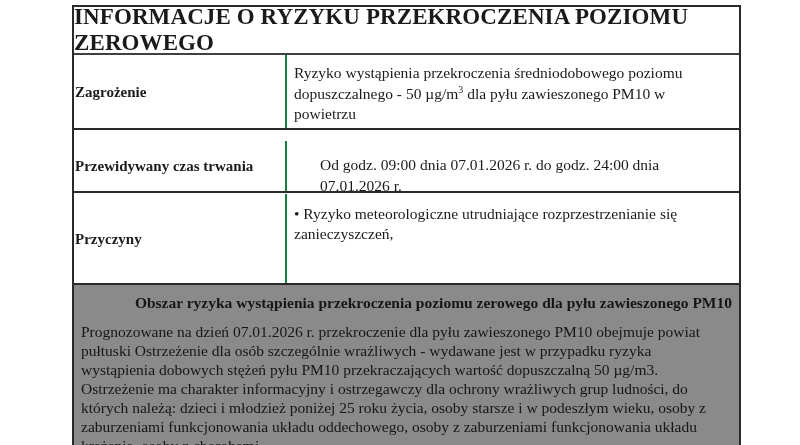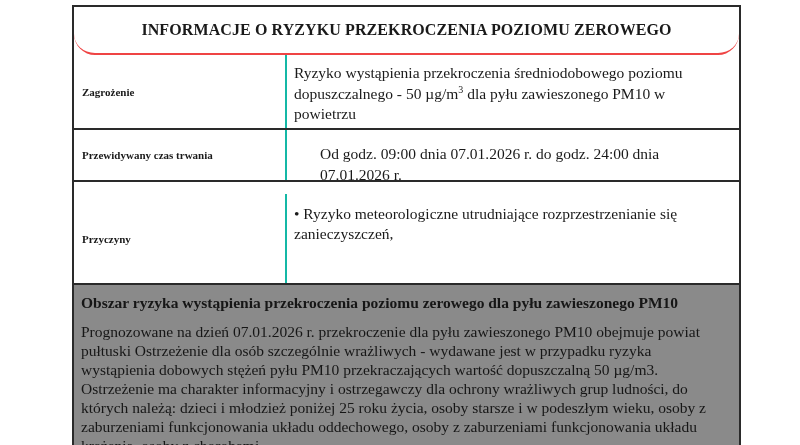--- a/index.html
+++ b/index.html
@@ -20,58 +20,57 @@
       height: 460px;
       border: 2px solid #2a2a2a;
       box-sizing: border-box;
       background: #ffffff;
     }
     .title-row {
       position: absolute;
       left: 0; top: 0;
       width: 665px;
       height: 48px;
-      border-bottom: 2px solid #ef4444;
+      border-bottom: 2px solid #404040;
       box-sizing: border-box;
       display: flex;
       align-items: center;
       justify-content: center;
       font-weight: bold;
-      font-size: 16px;
+      font-size: 23px;
       letter-spacing: 0.1px;
-      border-radius: 21px;
     }
     .row {
       position: absolute;
       left: 0;
       width: 665px;
       border-bottom: 2px solid #2a2a2a;
       box-sizing: border-box;
       display: flex;
     }
     .row .label {
       width: 213px;
-      border-right: 2px solid #14b8a6;
+      border-right: 2px solid #15803d;
       box-sizing: border-box;
       display: flex;
       align-items: center;
-      padding-left: 8px;
+      padding-left: 1px;
       font-weight: bold;
-      font-size: 11px;
+      font-size: 15px;
       line-height: 24px;
     }
     .row .value {
       flex: 1;
       padding: 6px 10px 0 7px;
       font-size: 15.5px;
       line-height: 20.5px;
     }
     .row1 { top: 48px; height: 75px; }
     .row1 .value { padding-top: 8px; }
-    .row2 { top: 123px; height: 52px; }
+    .row2 { top: 134px; height: 52px; }
     .row2 .value { padding-top: 13px; line-height: 21px; margin-left: 26px; }
     .row3 { top: 187px; height: 91px; }
     .row3 .value { padding-top: 10px; line-height: 20px; }
     .row3 .value .bullet { display: block; }
     sup { font-size: 10px; line-height: 0; vertical-align: 6px; }
     .area {
       position: absolute;
       left: 0;
       top: 278px;
       width: 665px;
@@ -79,20 +78,21 @@
       background: #8a8a8a;
       padding: 8px 7px 0 7px;
       box-sizing: border-box;
       color: #161616;
     }
     .area-title {
       font-weight: bold;
       font-size: 15.5px;
       line-height: 20px;
       margin-bottom: 9px;
+      text-align: right;
     }
     .area-text {
       font-size: 15.5px;
       line-height: 19px;
       padding-right: 12px;
     }
   </style>
 </head>
 <body>
 

